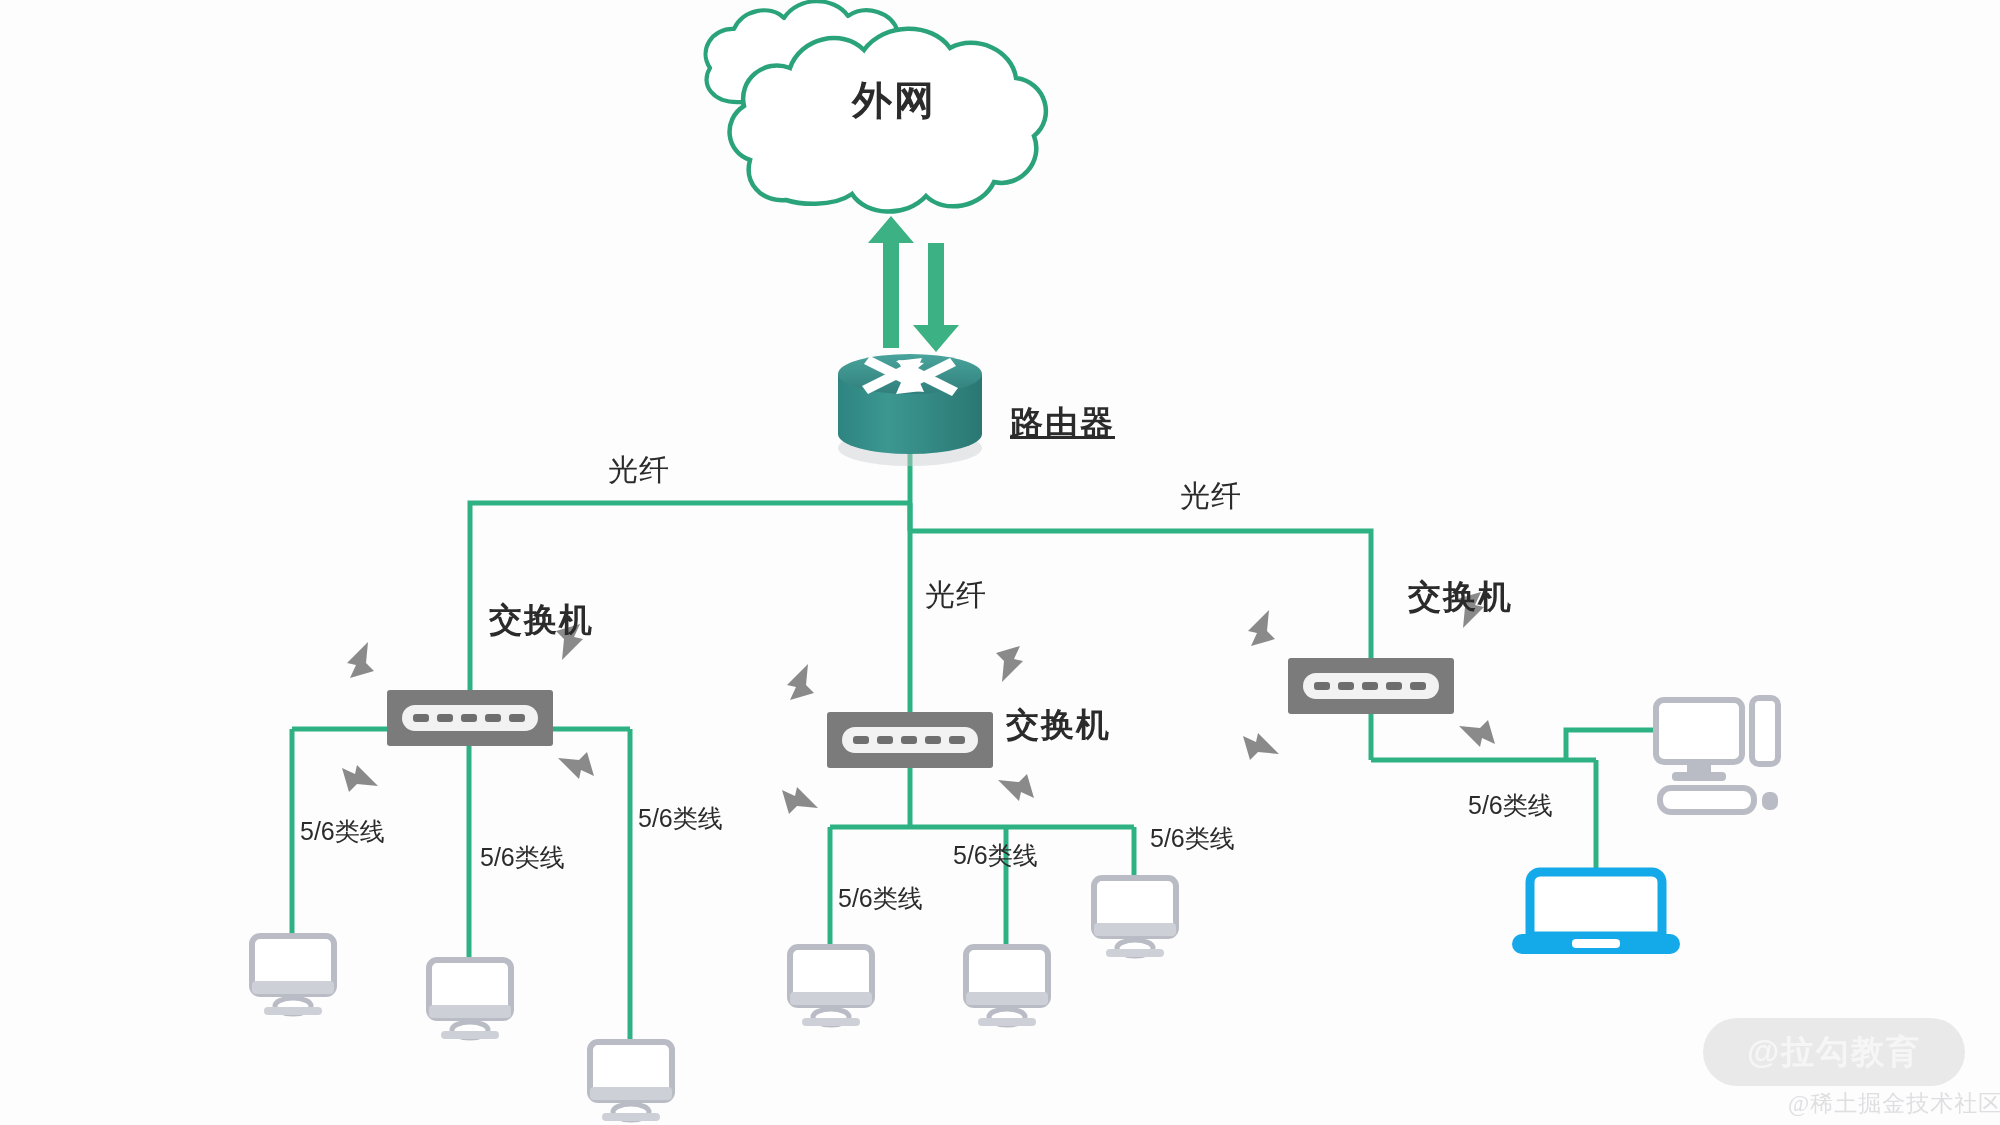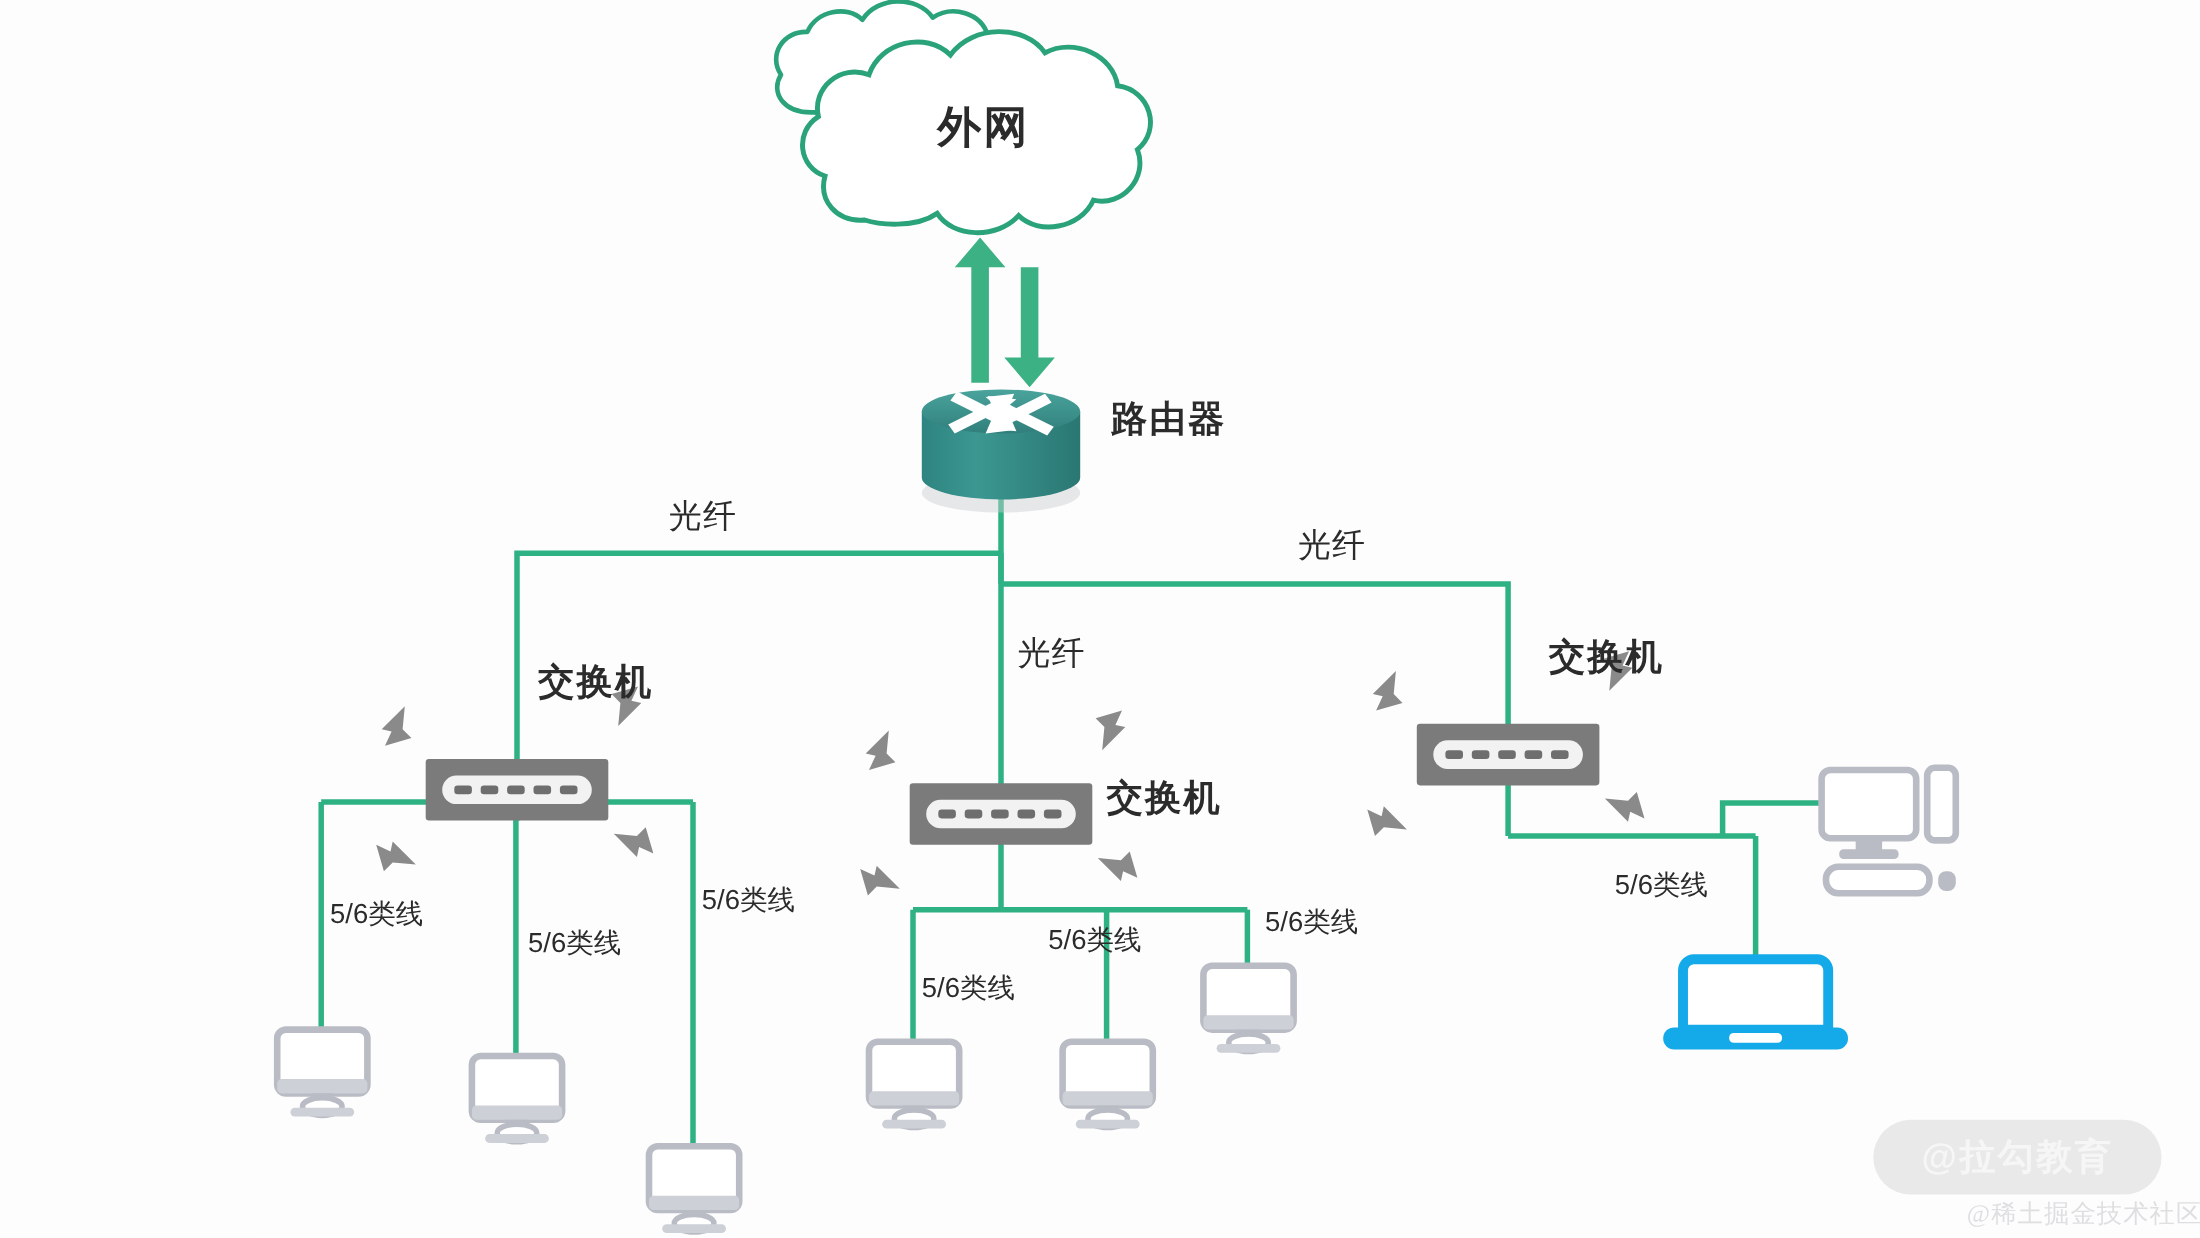--- a/index.html
+++ b/index.html
@@ -272,23 +272,23 @@
     </g>
 
     <g>
       <path d="M 1540 872 L 1652 872 A 10 10 0 0 1 1662 882 L 1662 936 L 1530 936 L 1530 882 A 10 10 0 0 1 1540 872 Z" fill="#ffffff" stroke="#14a9e8" stroke-width="9" stroke-linejoin="round"></path>
       <rect x="1512" y="934" width="168" height="20" rx="10" fill="#14a9e8"></rect>
       <rect x="1572" y="939" width="48" height="9" rx="4" fill="#ffffff"></rect>
     </g>
 
   </svg>
 
-  <div class="lbl lbl-cloud" style="left:852px; top:96px;">外网</div>
-
-  <div class="lbl lbl-device" style="left:1010px; top:364px;">路由器</div>
+  <div class="lbl lbl-cloud" style="left:852px; top:80px;">外网</div>
+
+  <div class="lbl lbl-device" style="left:1010px; top:406px;text-decoration:underline;">路由器</div>
 
   <div class="lbl lbl-device" style="left:489px; top:603px;">交换机</div>
 
   <div class="lbl lbl-device" style="left:1006px; top:708px;">交换机</div>
 
   <div class="lbl lbl-device" style="left:1408px; top:580px;">交换机</div>
 
   <div class="lbl lbl-fiber" style="left:608px; top:455px;">光纤</div>
 
   <div class="lbl lbl-fiber" style="left:925px; top:580px;">光纤</div>

